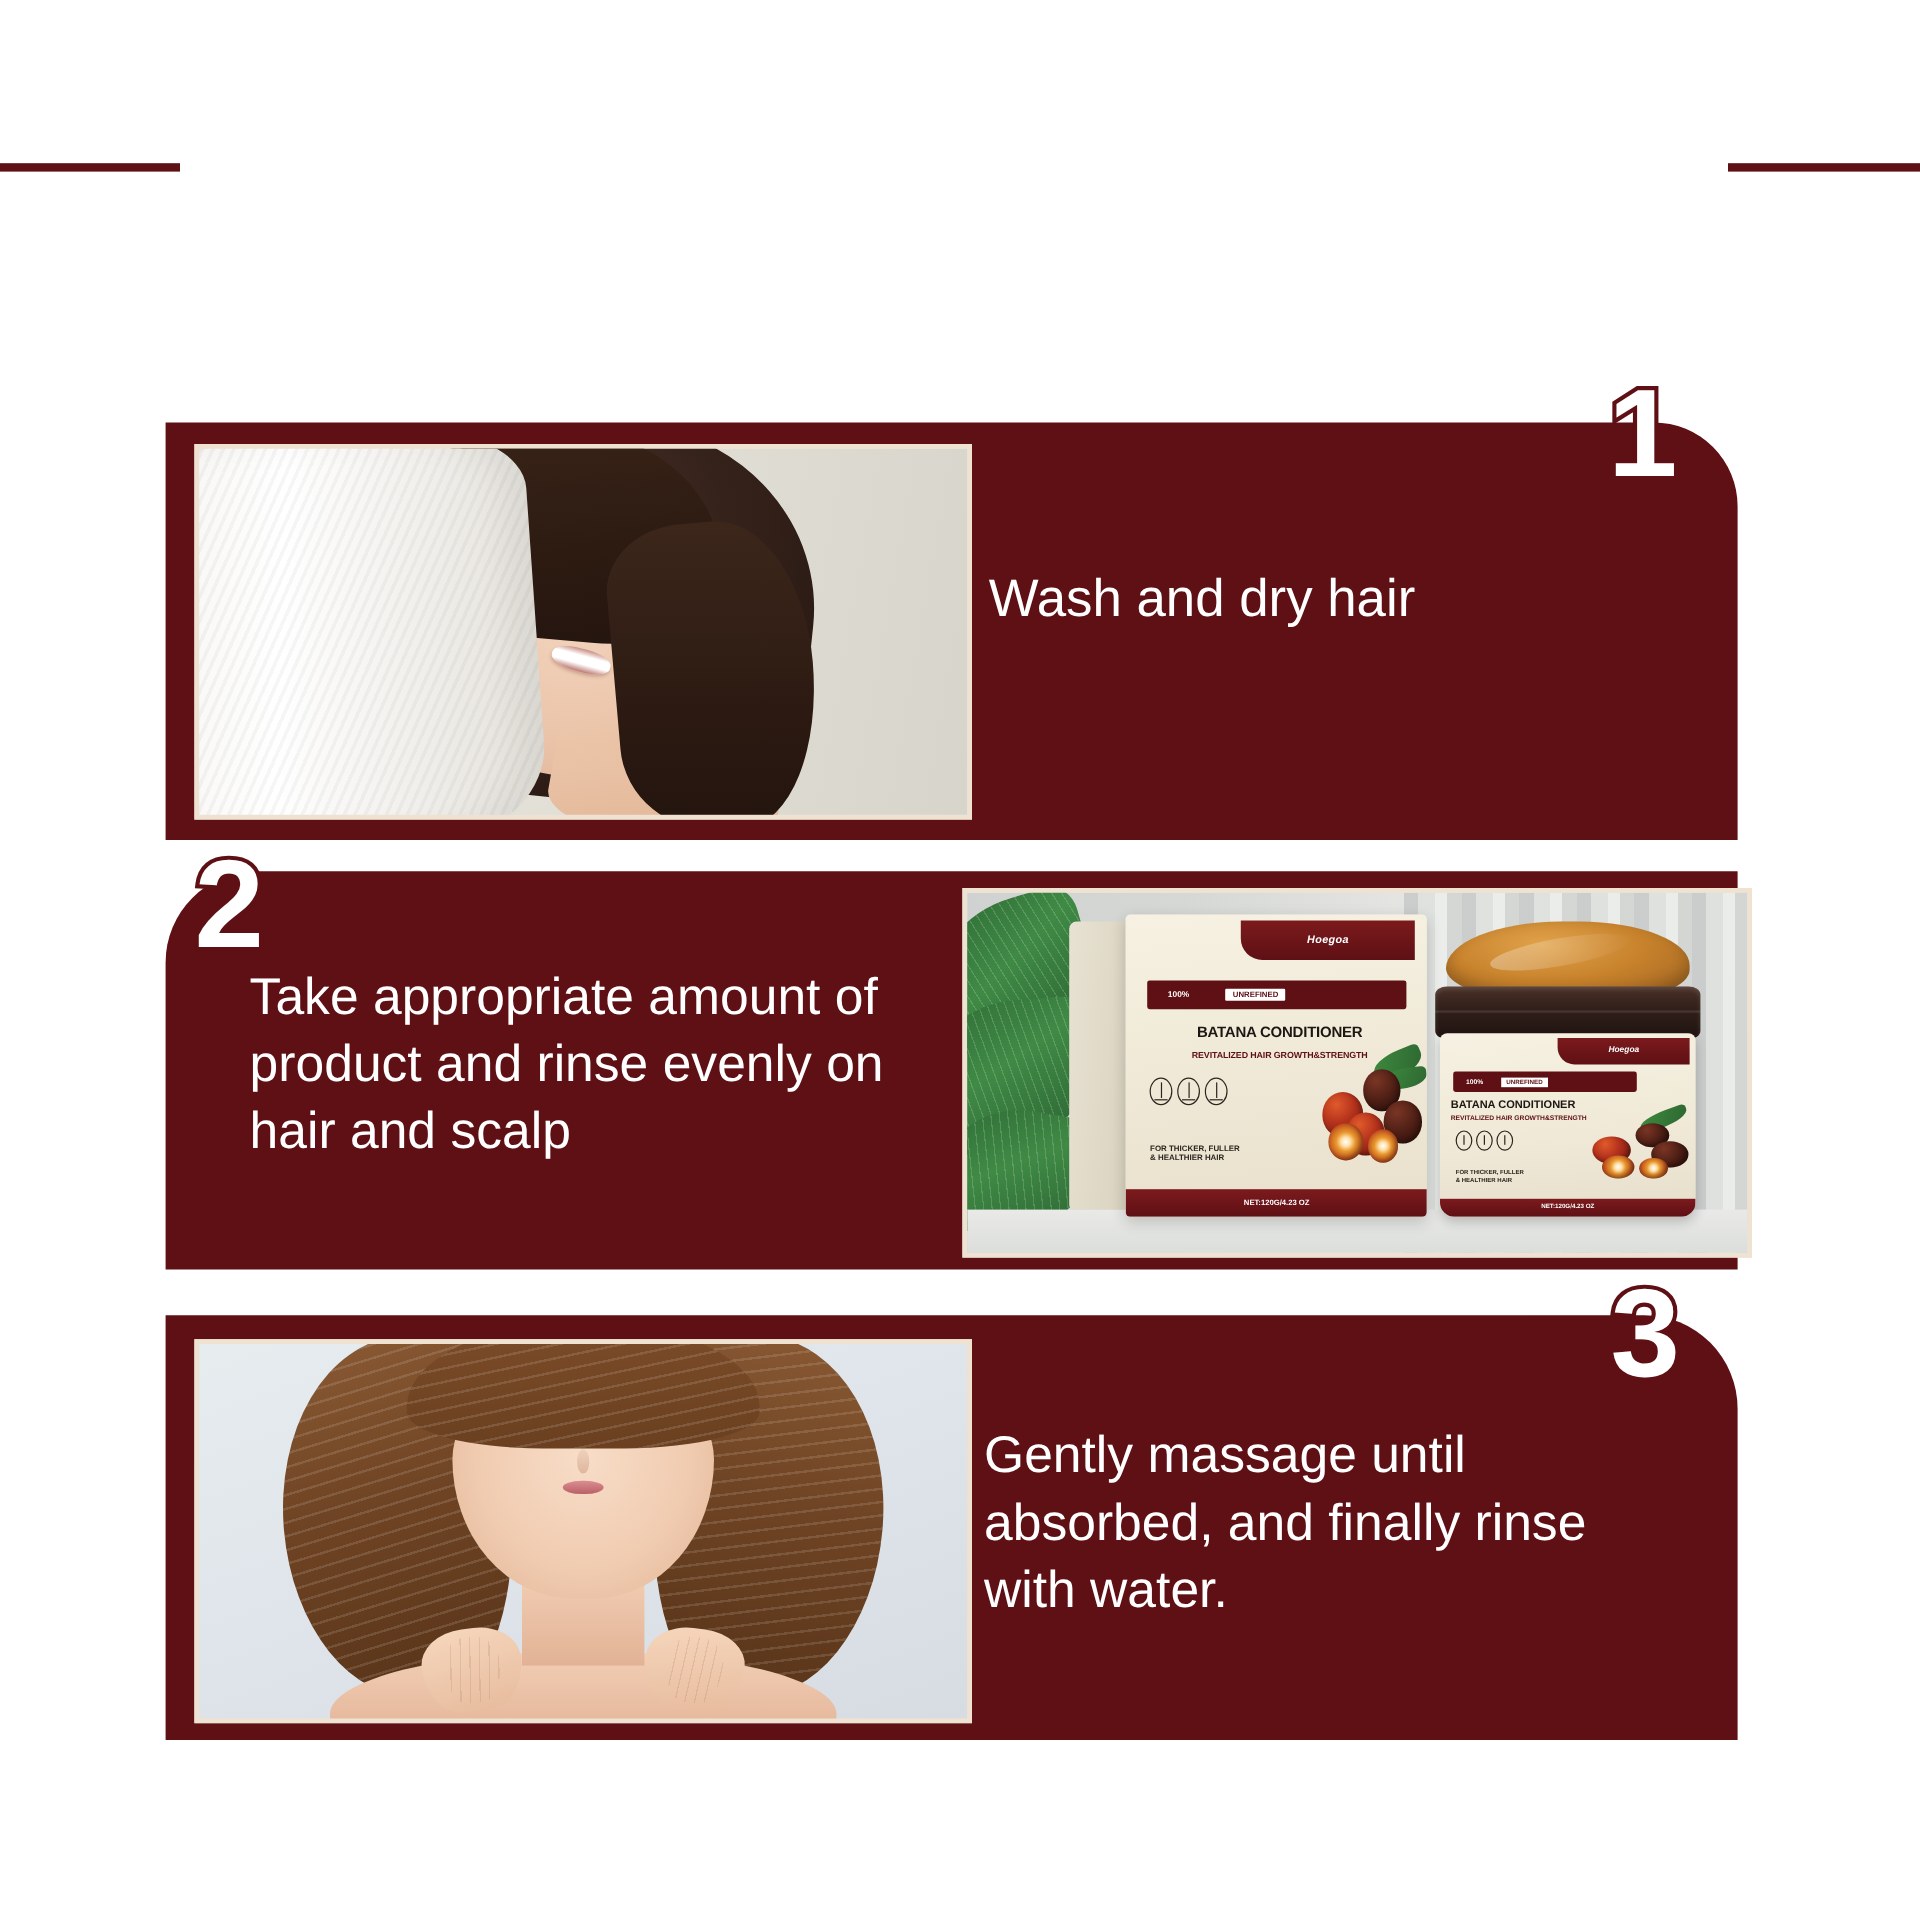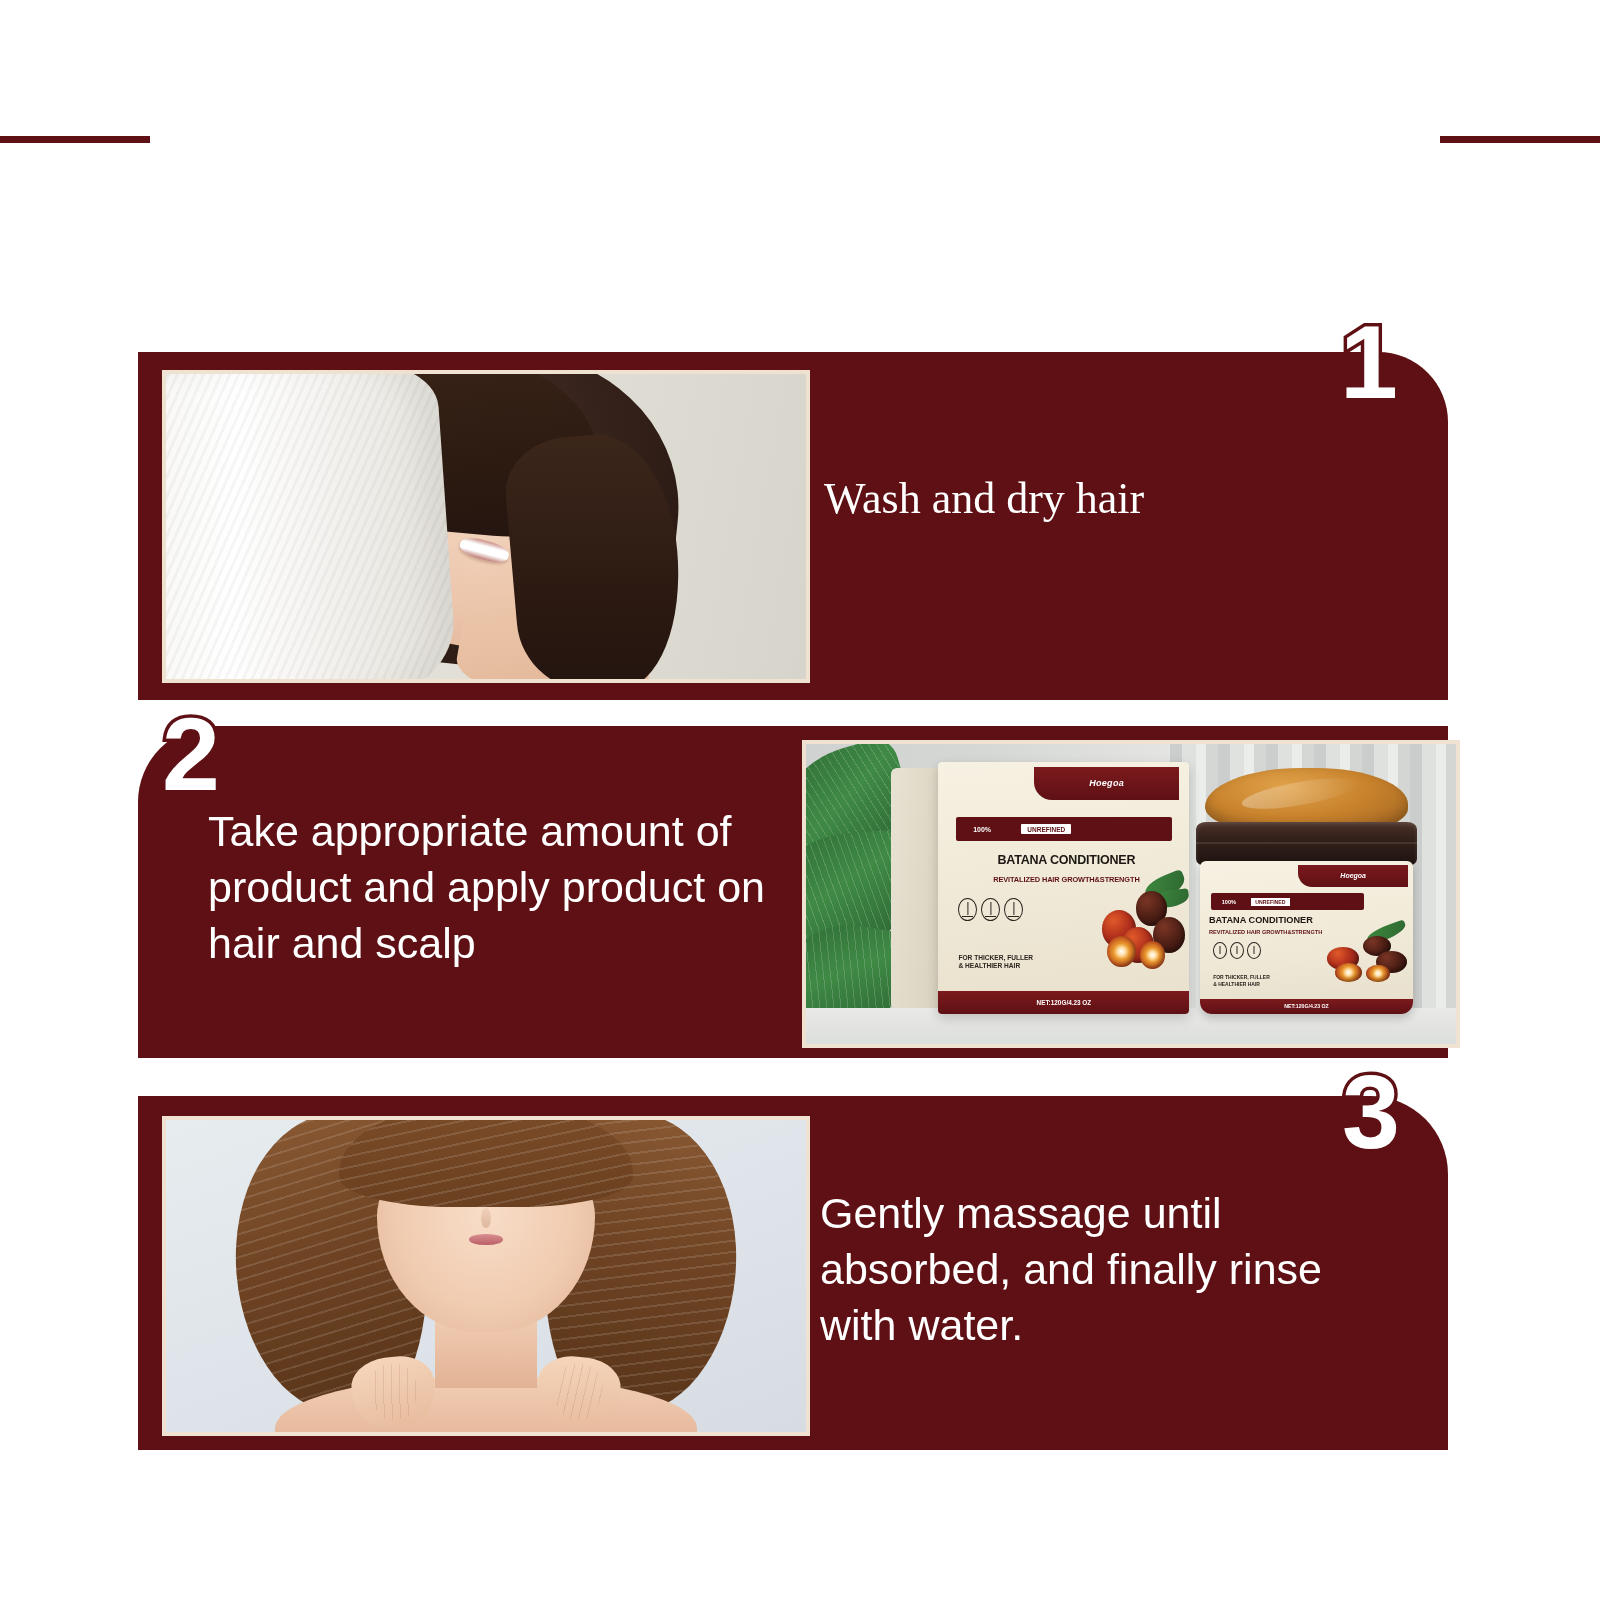--- a/index.html
+++ b/index.html
@@ -29,21 +29,21 @@
     transform:scaleX(0.92);
     line-height:1;
     margin-top:18px;
     white-space:nowrap;
   }
 
   
   .step{position:absolute;background:#5E1014;}
 
   #step1{left:138px;top:352px;width:1310px;height:348px;
-         border-radius:0 70px 0 0;font-family:Liberation Serif, serif;}
+         border-radius:0 70px 0 0;}
   #step2{left:138px;top:726px;width:1310px;height:332px;
          border-radius:76px 0 0 0;}
   #step3{left:138px;top:1096px;width:1310px;height:354px;
          border-radius:0 78px 0 0;}
 
   
   .photo{
     position:absolute;
     border:4px solid #EFE2D0;
     background:#dfe3e6;
@@ -300,21 +300,21 @@
       <div class="p1-neck"></div>
       <div class="p1-hairfront"></div>
       <div class="p1-hairside"></div>
       <div class="p1-towel"></div>
     </div>
     <div class="step-text" id="text1">Wash and dry hair</div>
   </div>
   <div class="step-num" id="num1">1</div>
 
   <div class="step" id="step2">
-    <div class="step-text" id="text2">Take appropriate amount of product and apply product on hair and scalp</div>
+    <div class="step-text" id="text2">Take appropriate amount of product and rinse evenly on hair and scalp</div>
     <div class="photo" id="photo2">
       <div class="p2-bg"></div>
       <div class="p2-stripes"></div>
       <div class="p2-leaf l1">
           <div class="p2-leafvein"></div>
         </div>
       <div class="p2-leaf l2">
           <div class="p2-leafvein"></div>
         </div>
       <div class="p2-leaf l3">

